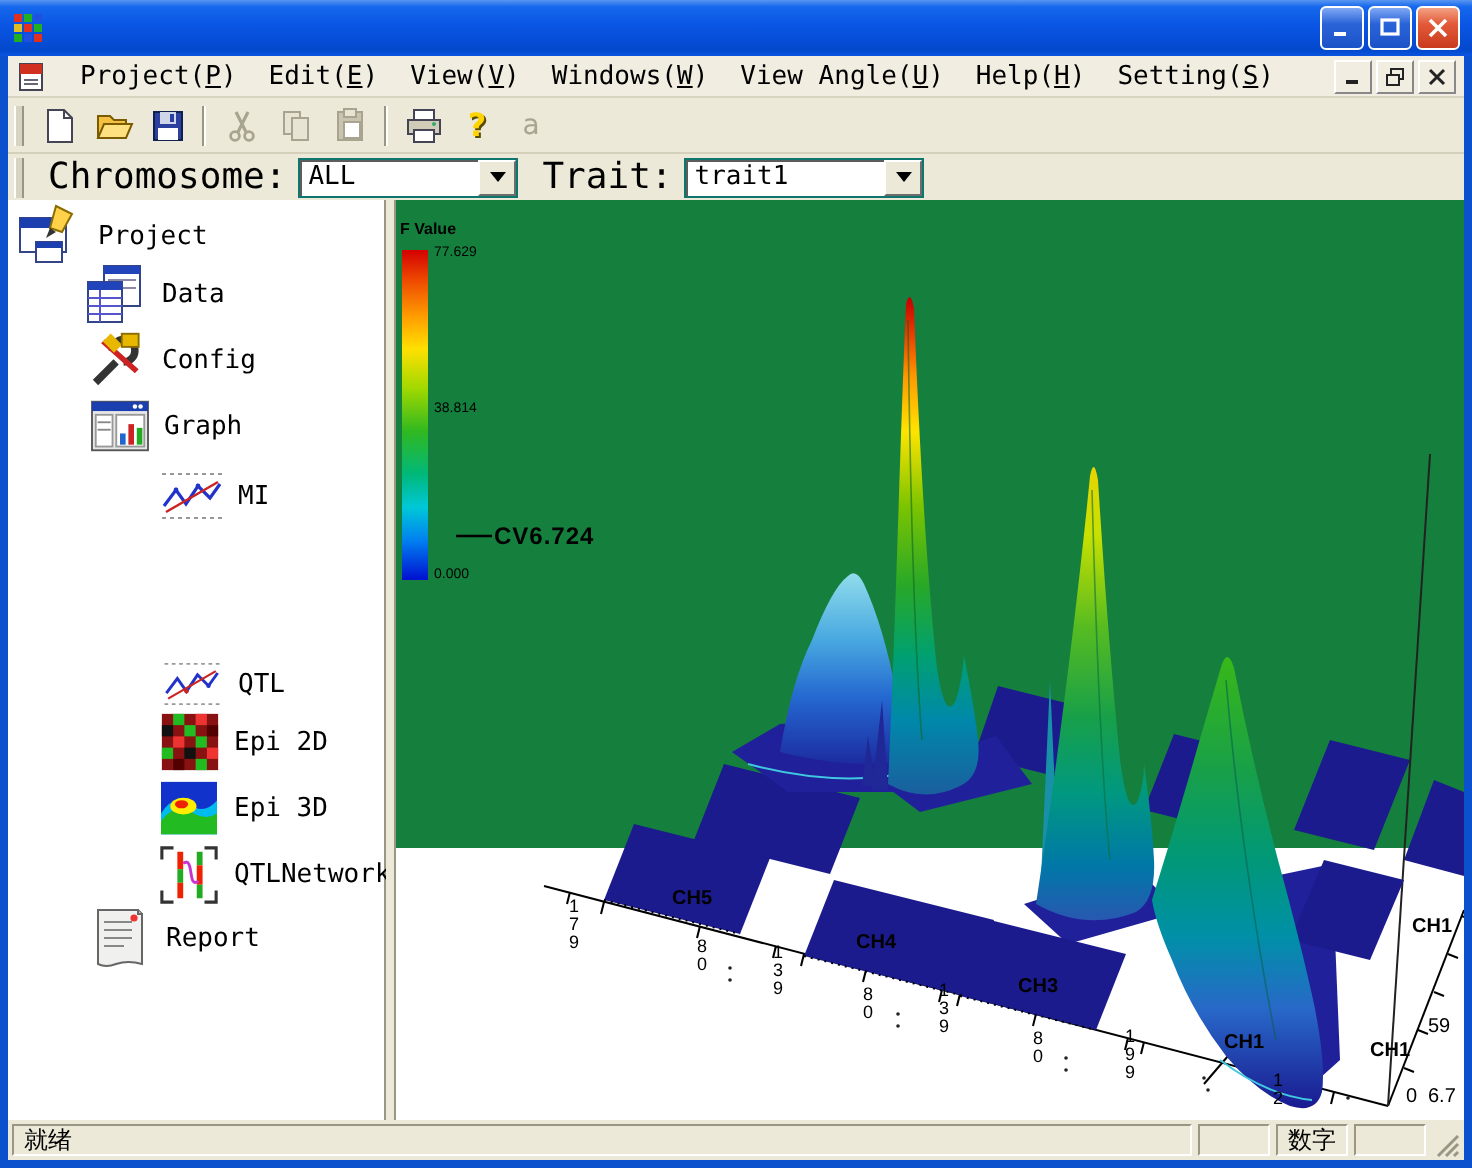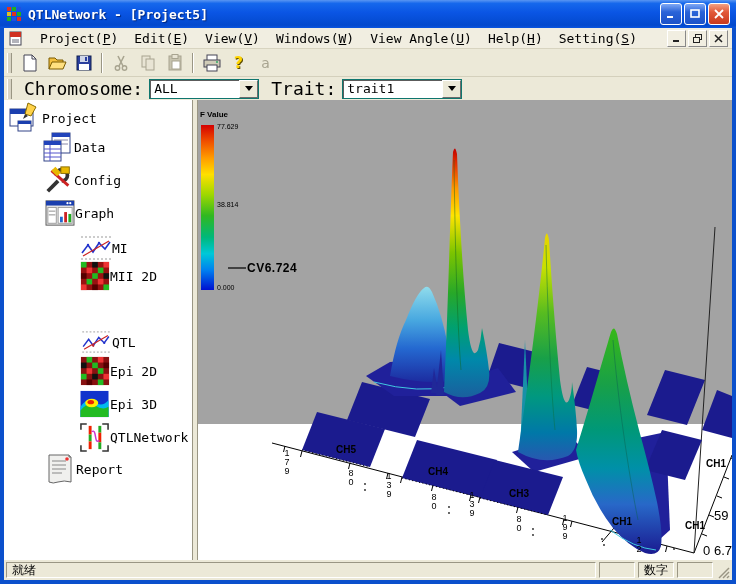--- a/index.html
+++ b/index.html
@@ -42,30 +42,30 @@
     box-shadow:inset 1px 1px 0 #5c5c5c;display:flex;align-items:center;position:relative;}
   .combo .val{font-size:13px;padding-left:4px;flex:1;}
   .combo .drop{width:17px;height:16px;background:#ece9d8;border:1px solid;border-color:#fff #6c6c6c #6c6c6c #fff;
     display:flex;align-items:center;justify-content:center;}
   .arrow-dn{width:0;height:0;border-left:4px solid transparent;border-right:4px solid transparent;border-top:5px solid #000;}
   
   .main{position:absolute;left:4px;top:100px;width:728px;height:460px;background:#fff;}
   .sidebar{position:absolute;left:0;top:0;width:188px;height:460px;background:#fff;
     border-right:1px solid #9a9684;}
   .splitter{position:absolute;left:189px;top:0;width:4px;height:460px;background:#ece9d8;border-right:1px solid #9a9684;}
-  .side-item{position:absolute;display:flex;align-items:center;}
+  .side-item{position:absolute;display:flex;align-items:center;gap:7px;}
   .side-label{font-size:13px;color:#000;white-space:nowrap;}
-  .plotarea{position:absolute;left:194px;top:0;width:534px;height:324px;background:#a3a3a3;}
+  .plotarea{position:absolute;left:194px;top:0;width:534px;height:324px;background:#15803d;}
   .plotsvg{position:absolute;left:0;top:0;width:534px;height:460px;}
   .pl{position:absolute;font-family:"Liberation Sans",sans-serif;color:#000;white-space:nowrap;}
   .pl.small{font-size:7px;}
   .pl.med{font-size:10px;font-weight:bold;}
   .pl.cv{font-size:12px;font-weight:bold;letter-spacing:.5px;}
   .pl.ftitle{font-size:8px;font-weight:bold;}
-  .pl.dnum{font-size:13px;}
+  .pl.dnum{font-size:10px;}
   .vnum{writing-mode:vertical-rl;text-orientation:upright;font-size:9px;line-height:9px;letter-spacing:-1px;
     font-family:"Liberation Sans",sans-serif;}
   
   .statusbar{position:absolute;left:4px;top:560px;width:728px;height:20px;background:#ece9d8;
     display:flex;align-items:center;box-sizing:border-box;padding:1px 2px;gap:3px;}
   .spane{height:16px;border:1px solid;border-color:#9a9684 #fff #fff #9a9684;
     font-size:12px;display:flex;align-items:center;padding:0 5px;box-sizing:border-box;}
   .spane.msg{flex:1;}
   .spane.ind{width:36px;justify-content:center;}
   .sgrip{width:14px;height:16px;align-self:flex-end;}
@@ -80,21 +80,20 @@
       <rect x="1" y="1" width="4" height="4" fill="#e03020"></rect>
         <rect x="6" y="1" width="4" height="4" fill="#20b020"></rect>
       <rect x="11" y="1" width="4" height="4" fill="#2050e0"></rect>
         <rect x="1" y="6" width="4" height="4" fill="#e0c020"></rect>
       <rect x="6" y="6" width="4" height="4" fill="#e03020"></rect>
         <rect x="11" y="6" width="4" height="4" fill="#20b020"></rect>
       <rect x="1" y="11" width="4" height="4" fill="#20b020"></rect>
         <rect x="6" y="11" width="4" height="4" fill="#2050e0"></rect>
       <rect x="11" y="11" width="4" height="4" fill="#e03020"></rect>
     </svg>
-    <span class="title-text">QTLNetwork - [Project5]</span>
     <div class="caption-btns">
       <div class="cap-btn">
         <svg width="10" height="10" viewBox="0 0 10 10">
             <line x1="1" y1="8" x2="7" y2="8" stroke="#fff" stroke-width="2"></line>
           </svg>
       </div>
       <div class="cap-btn">
         <svg width="10" height="10" viewBox="0 0 10 10">
             <rect x="1" y="1" width="8" height="7" fill="none" stroke="#fff" stroke-width="1.6"></rect>
           </svg>
@@ -284,39 +283,20 @@
           <line x1="1" y1="1" x2="31" y2="1" stroke="#999" stroke-dasharray="2,2"></line>
           <line x1="1" y1="23" x2="31" y2="23" stroke="#999" stroke-dasharray="2,2"></line>
           <polyline points="2,17 8,9 13,16 19,7 25,13 30,6" fill="none" stroke="#2233cc" stroke-width="1.6"></polyline>
           <polyline points="3,20 29,5" fill="none" stroke="#cc2222" stroke-width="1.2"></polyline>
           <circle cx="8" cy="9" r="1.2" fill="#2233cc"></circle>
             <circle cx="19" cy="7" r="1.2" fill="#2233cc"></circle>
         </svg>
         <span class="side-label">MI</span>
       </div>
 
-      <div class="side-item" style="left:76px;top:161px">
-        <svg width="30" height="30" viewBox="0 0 32 32">
-          <rect x="1" y="1" width="30" height="30" fill="#991111"></rect>
-          <rect x="1" y="1" width="6" height="6" fill="#22bb22"></rect>
-            <rect x="13" y="1" width="6" height="6" fill="#111"></rect>
-          <rect x="25" y="1" width="6" height="6" fill="#ee3333"></rect>
-            <rect x="7" y="7" width="6" height="6" fill="#ee3333"></rect>
-          <rect x="19" y="7" width="6" height="6" fill="#22bb22"></rect>
-            <rect x="1" y="13" width="6" height="6" fill="#550000"></rect>
-          <rect x="13" y="13" width="6" height="6" fill="#22bb22"></rect>
-            <rect x="25" y="13" width="6" height="6" fill="#111"></rect>
-          <rect x="7" y="19" width="6" height="6" fill="#22bb22"></rect>
-            <rect x="19" y="19" width="6" height="6" fill="#ee3333"></rect>
-          <rect x="1" y="25" width="6" height="6" fill="#ee3333"></rect>
-            <rect x="13" y="25" width="6" height="6" fill="#550000"></rect>
-          <rect x="25" y="25" width="6" height="6" fill="#22bb22"></rect>
-        </svg>
-        <span class="side-label">MII 2D</span>
-      </div>
 
 
       <div class="side-item" style="left:76px;top:231px">
         <svg width="32" height="22" viewBox="0 0 32 24">
           <line x1="1" y1="1" x2="31" y2="1" stroke="#999" stroke-dasharray="2,2"></line>
           <line x1="1" y1="23" x2="31" y2="23" stroke="#999" stroke-dasharray="2,2"></line>
           <polyline points="2,17 8,9 13,16 19,7 25,13 30,6" fill="none" stroke="#2233cc" stroke-width="1.6"></polyline>
           <polyline points="3,20 29,5" fill="none" stroke="#cc2222" stroke-width="1.2"></polyline>
           <circle cx="13" cy="16" r="1.2" fill="#cc2222"></circle>
             <circle cx="25" cy="13" r="1.2" fill="#2233cc"></circle>

